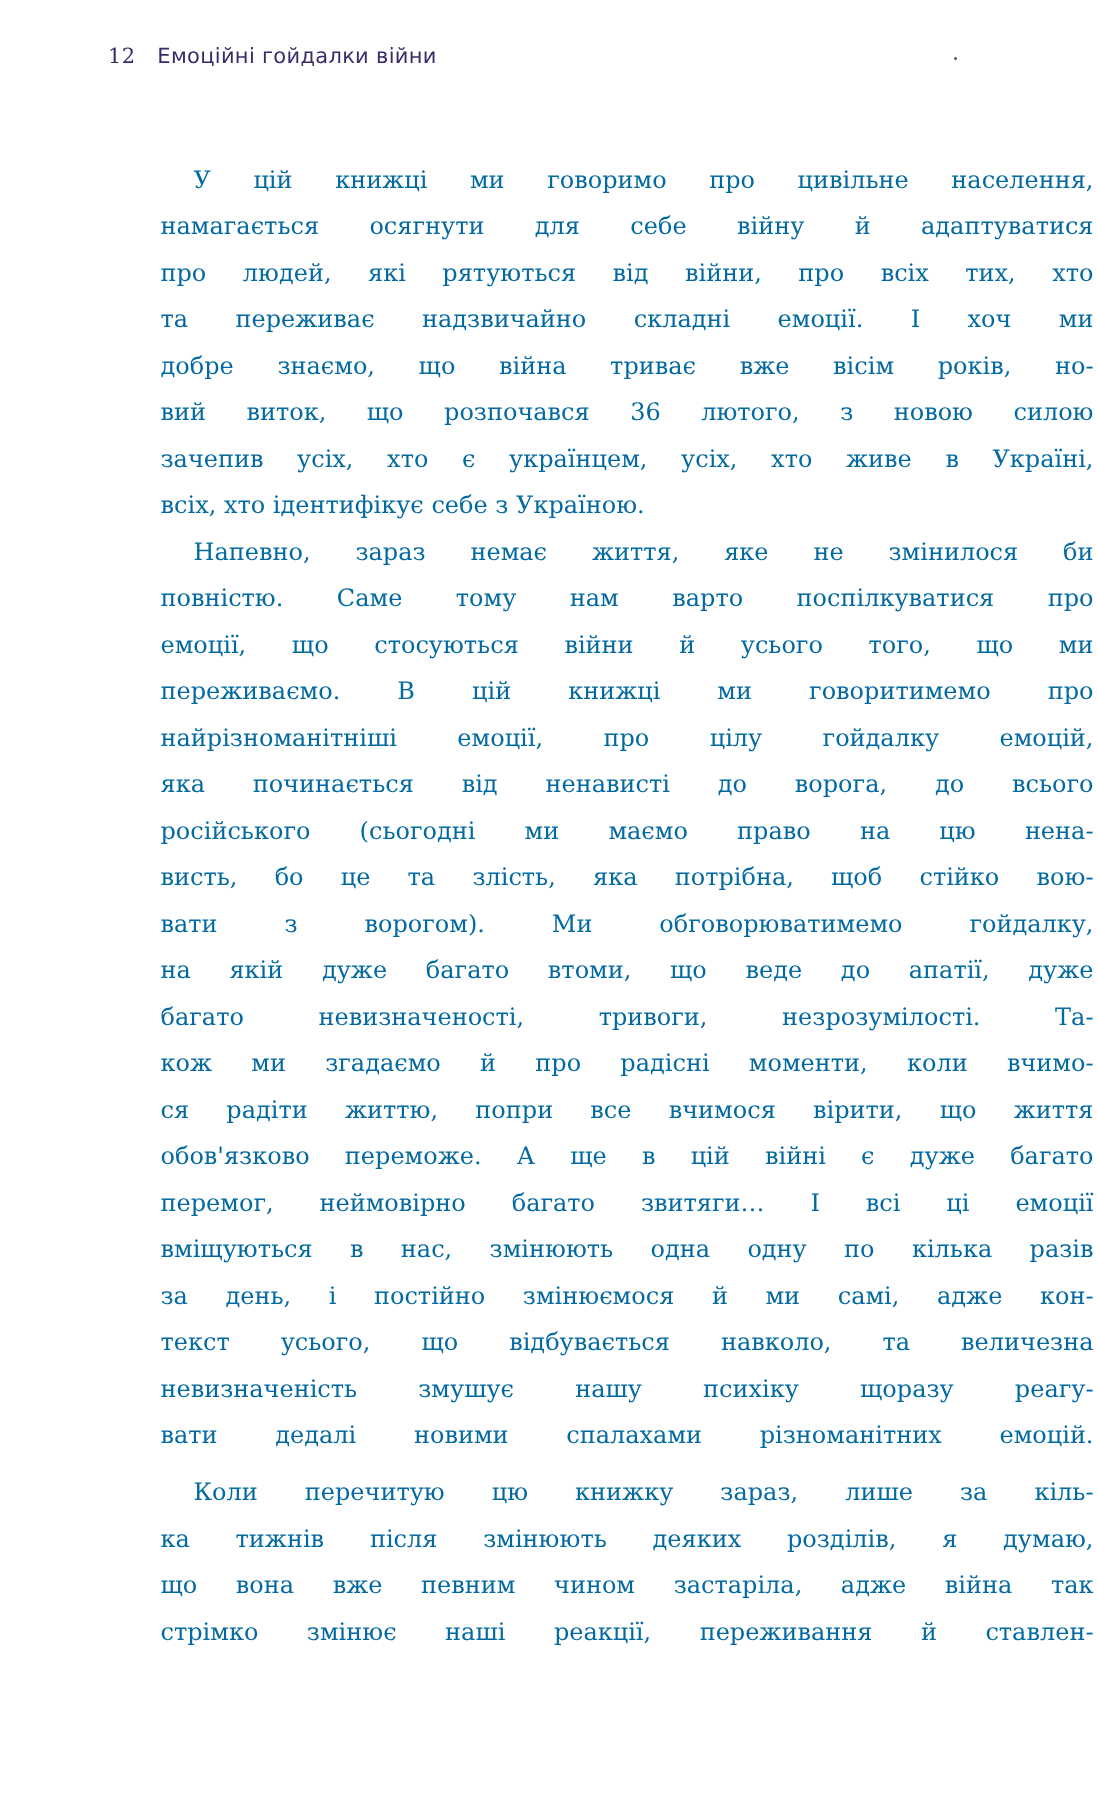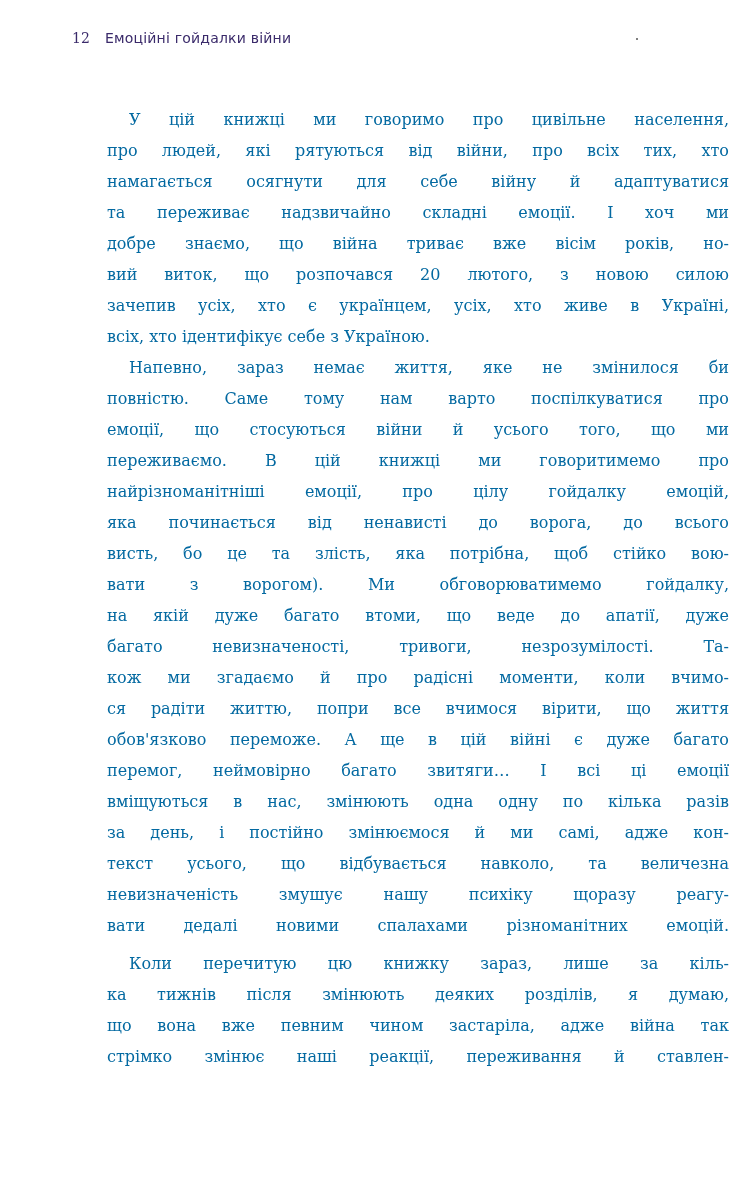--- a/index.html
+++ b/index.html
@@ -72,35 +72,36 @@
 
 <div class="running-head">
   <span class="page-num">12</span>
   <span>Емоційні гойдалки війни</span>
 </div>
 <div class="speck"></div>
 
 <div class="text-block">
   <div class="para p1">
     <span class="line indent">У цій книжці ми говоримо про цивільне населення,</span>
+    <span class="line">намагається осягнути для себе війну й адаптуватися</span>
     <span class="line">про людей, які рятуються від війни, про всіх тих, хто</span>
-    <span class="line">намагається осягнути для себе війну й адаптуватися</span>
     <span class="line">та переживає надзвичайно складні емоції. І хоч ми</span>
     <span class="line">добре знаємо, що війна триває вже вісім років, но-</span>
-    <span class="line">вий виток, що розпочався 20 лютого, з новою силою</span>
+    <span class="line">вий виток, що розпочався 36 лютого, з новою силою</span>
     <span class="line">зачепив усіх, хто є українцем, усіх, хто живе в Україні,</span>
     <span class="line last">всіх, хто ідентифікує себе з Україною.</span>
   </div>
   <div class="para p2">
     <span class="line indent">Напевно, зараз немає життя, яке не змінилося би</span>
     <span class="line">повністю. Саме тому нам варто поспілкуватися про</span>
     <span class="line">емоції, що стосуються війни й усього того, що ми</span>
     <span class="line">переживаємо. В цій книжці ми говоритимемо про</span>
     <span class="line">найрізноманітніші емоції, про цілу гойдалку емоцій,</span>
     <span class="line">яка починається від ненависті до ворога, до всього</span>
+    <span class="line">російського (сьогодні ми маємо право на цю нена-</span>
     <span class="line">висть, бо це та злість, яка потрібна, щоб стійко вою-</span>
     <span class="line">вати з ворогом). Ми обговорюватимемо гойдалку,</span>
     <span class="line">на якій дуже багато втоми, що веде до апатії, дуже</span>
     <span class="line">багато невизначеності, тривоги, незрозумілості. Та-</span>
     <span class="line">кож ми згадаємо й про радісні моменти, коли вчимо-</span>
     <span class="line">ся радіти життю, попри все вчимося вірити, що життя</span>
     <span class="line">обов'язково переможе. А ще в цій війні є дуже багато</span>
     <span class="line">перемог, неймовірно багато звитяги… І всі ці емоції</span>
     <span class="line">вміщуються в нас, змінюють одна одну по кілька разів</span>
     <span class="line">за день, і постійно змінюємося й ми самі, адже кон-</span>

